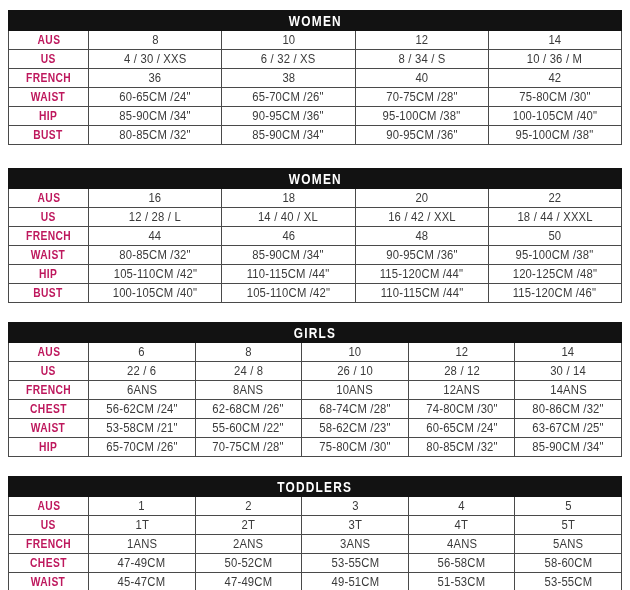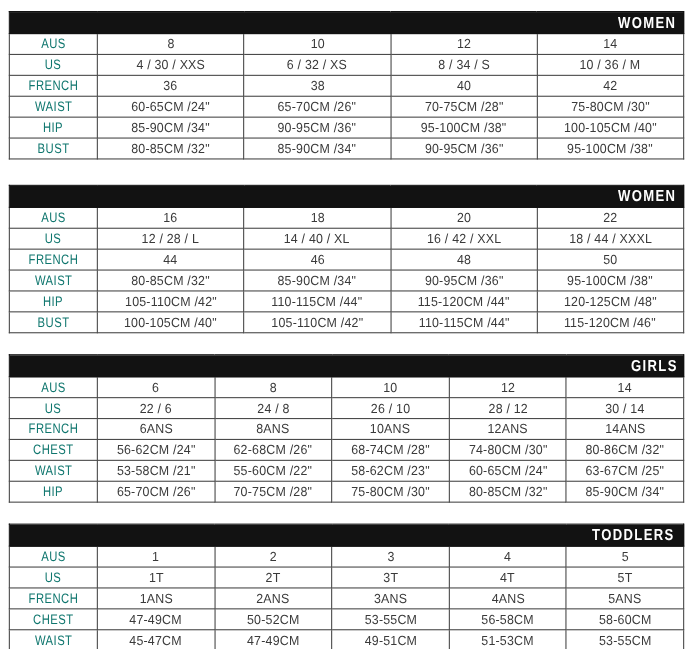--- a/index.html
+++ b/index.html
@@ -21,21 +21,21 @@
     border-collapse: collapse;
     table-layout: fixed;
     margin-bottom: 19px;
   }
   table.size-table:first-child { margin-bottom: 23px; }
   th.title-bar {
     background: #121212;
     border: 1px solid #121212;
     height: 19px;
     padding: 0;
-    text-align: right;
+    text-align: center;
     vertical-align: middle;
   }
   th.title-bar .title-text {
     display: inline-block;
     transform: scaleX(0.82);
     color: #ffffff;
     font-size: 14.5px;
     font-weight: bold;
     letter-spacing: 1.5px;
     line-height: 1;
@@ -46,22 +46,22 @@
     padding: 0 2px;
     text-align: center;
     vertical-align: middle;
     font-size: 12px;
     color: #3a3a3a;
     line-height: 1;
     white-space: nowrap;
     overflow: hidden;
   }
   td.label-cell {
-    font-weight: normal;
-    color: #0f766e;
+    font-weight: bold;
+    color: #be185d;
   }
   td.label-cell .label-text {
     display: inline-block;
     transform: scaleX(0.82);
     font-size: 12.5px;
     letter-spacing: 0.5px;
   }
   td.value-cell .value-text {
     display: inline-block;
     transform: scaleX(0.94);

